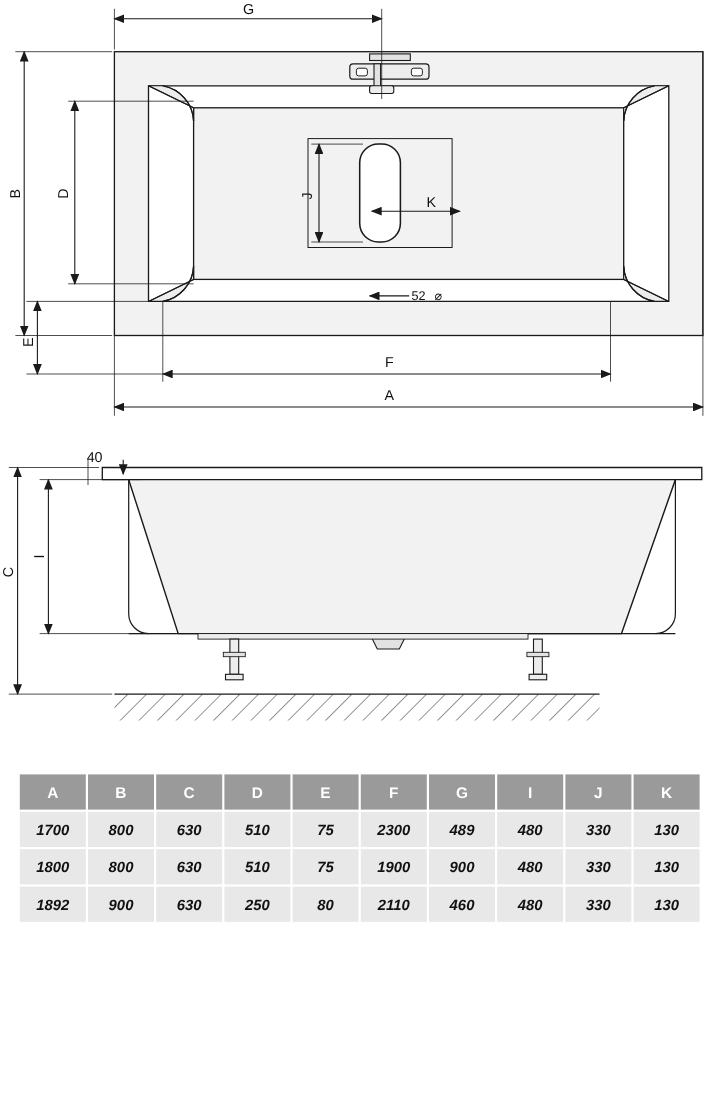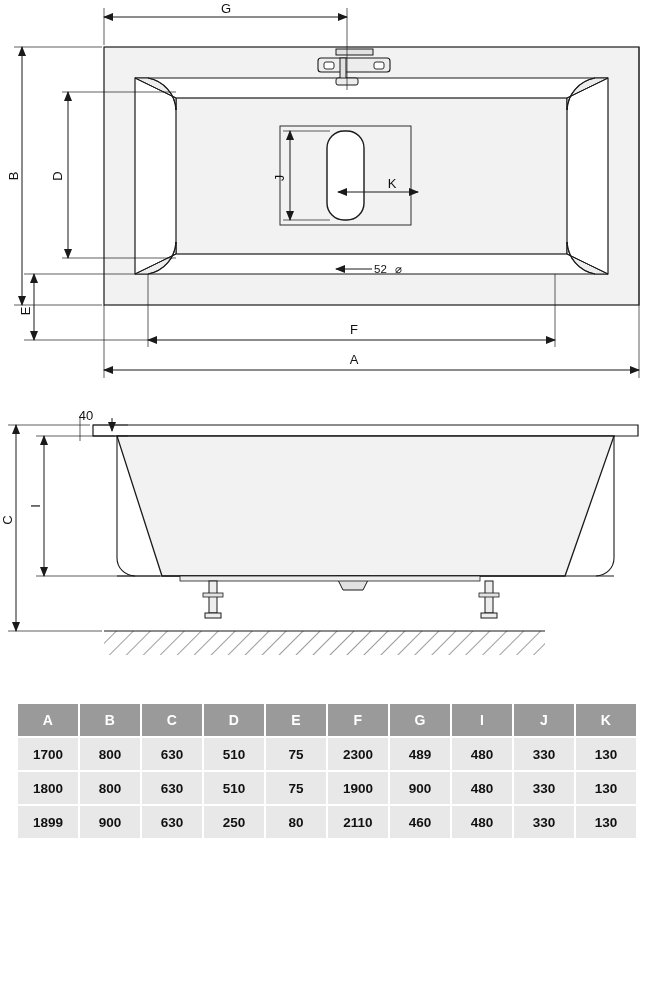--- a/index.html
+++ b/index.html
@@ -52,20 +52,21 @@
     letter-spacing: 0.2px;
   }
   table.spec td {
     background: #e8e8e8;
     color: #111111;
     font-weight: bold;
     font-size: 13.5px;
     height: 30px;
     text-align: center;
     vertical-align: middle;
+    font-style: italic;
   }
   .lbl {
     font-family: "Liberation Sans", sans-serif;
     font-size: 13px;
     fill: #111111;
   }
   .lbl-sm {
     font-family: "Liberation Sans", sans-serif;
     font-size: 11.5px;
     fill: #111111;
@@ -249,21 +250,21 @@
           <td>630</td>
           <td>510</td>
           <td>75</td>
           <td>1900</td>
           <td>900</td>
           <td>480</td>
           <td>330</td>
           <td>130</td>
         </tr>
         <tr>
-          <td>1899</td>
+          <td>1892</td>
           <td>900</td>
           <td>630</td>
           <td>250</td>
           <td>80</td>
           <td>2110</td>
           <td>460</td>
           <td>480</td>
           <td>330</td>
           <td>130</td>
         </tr>

